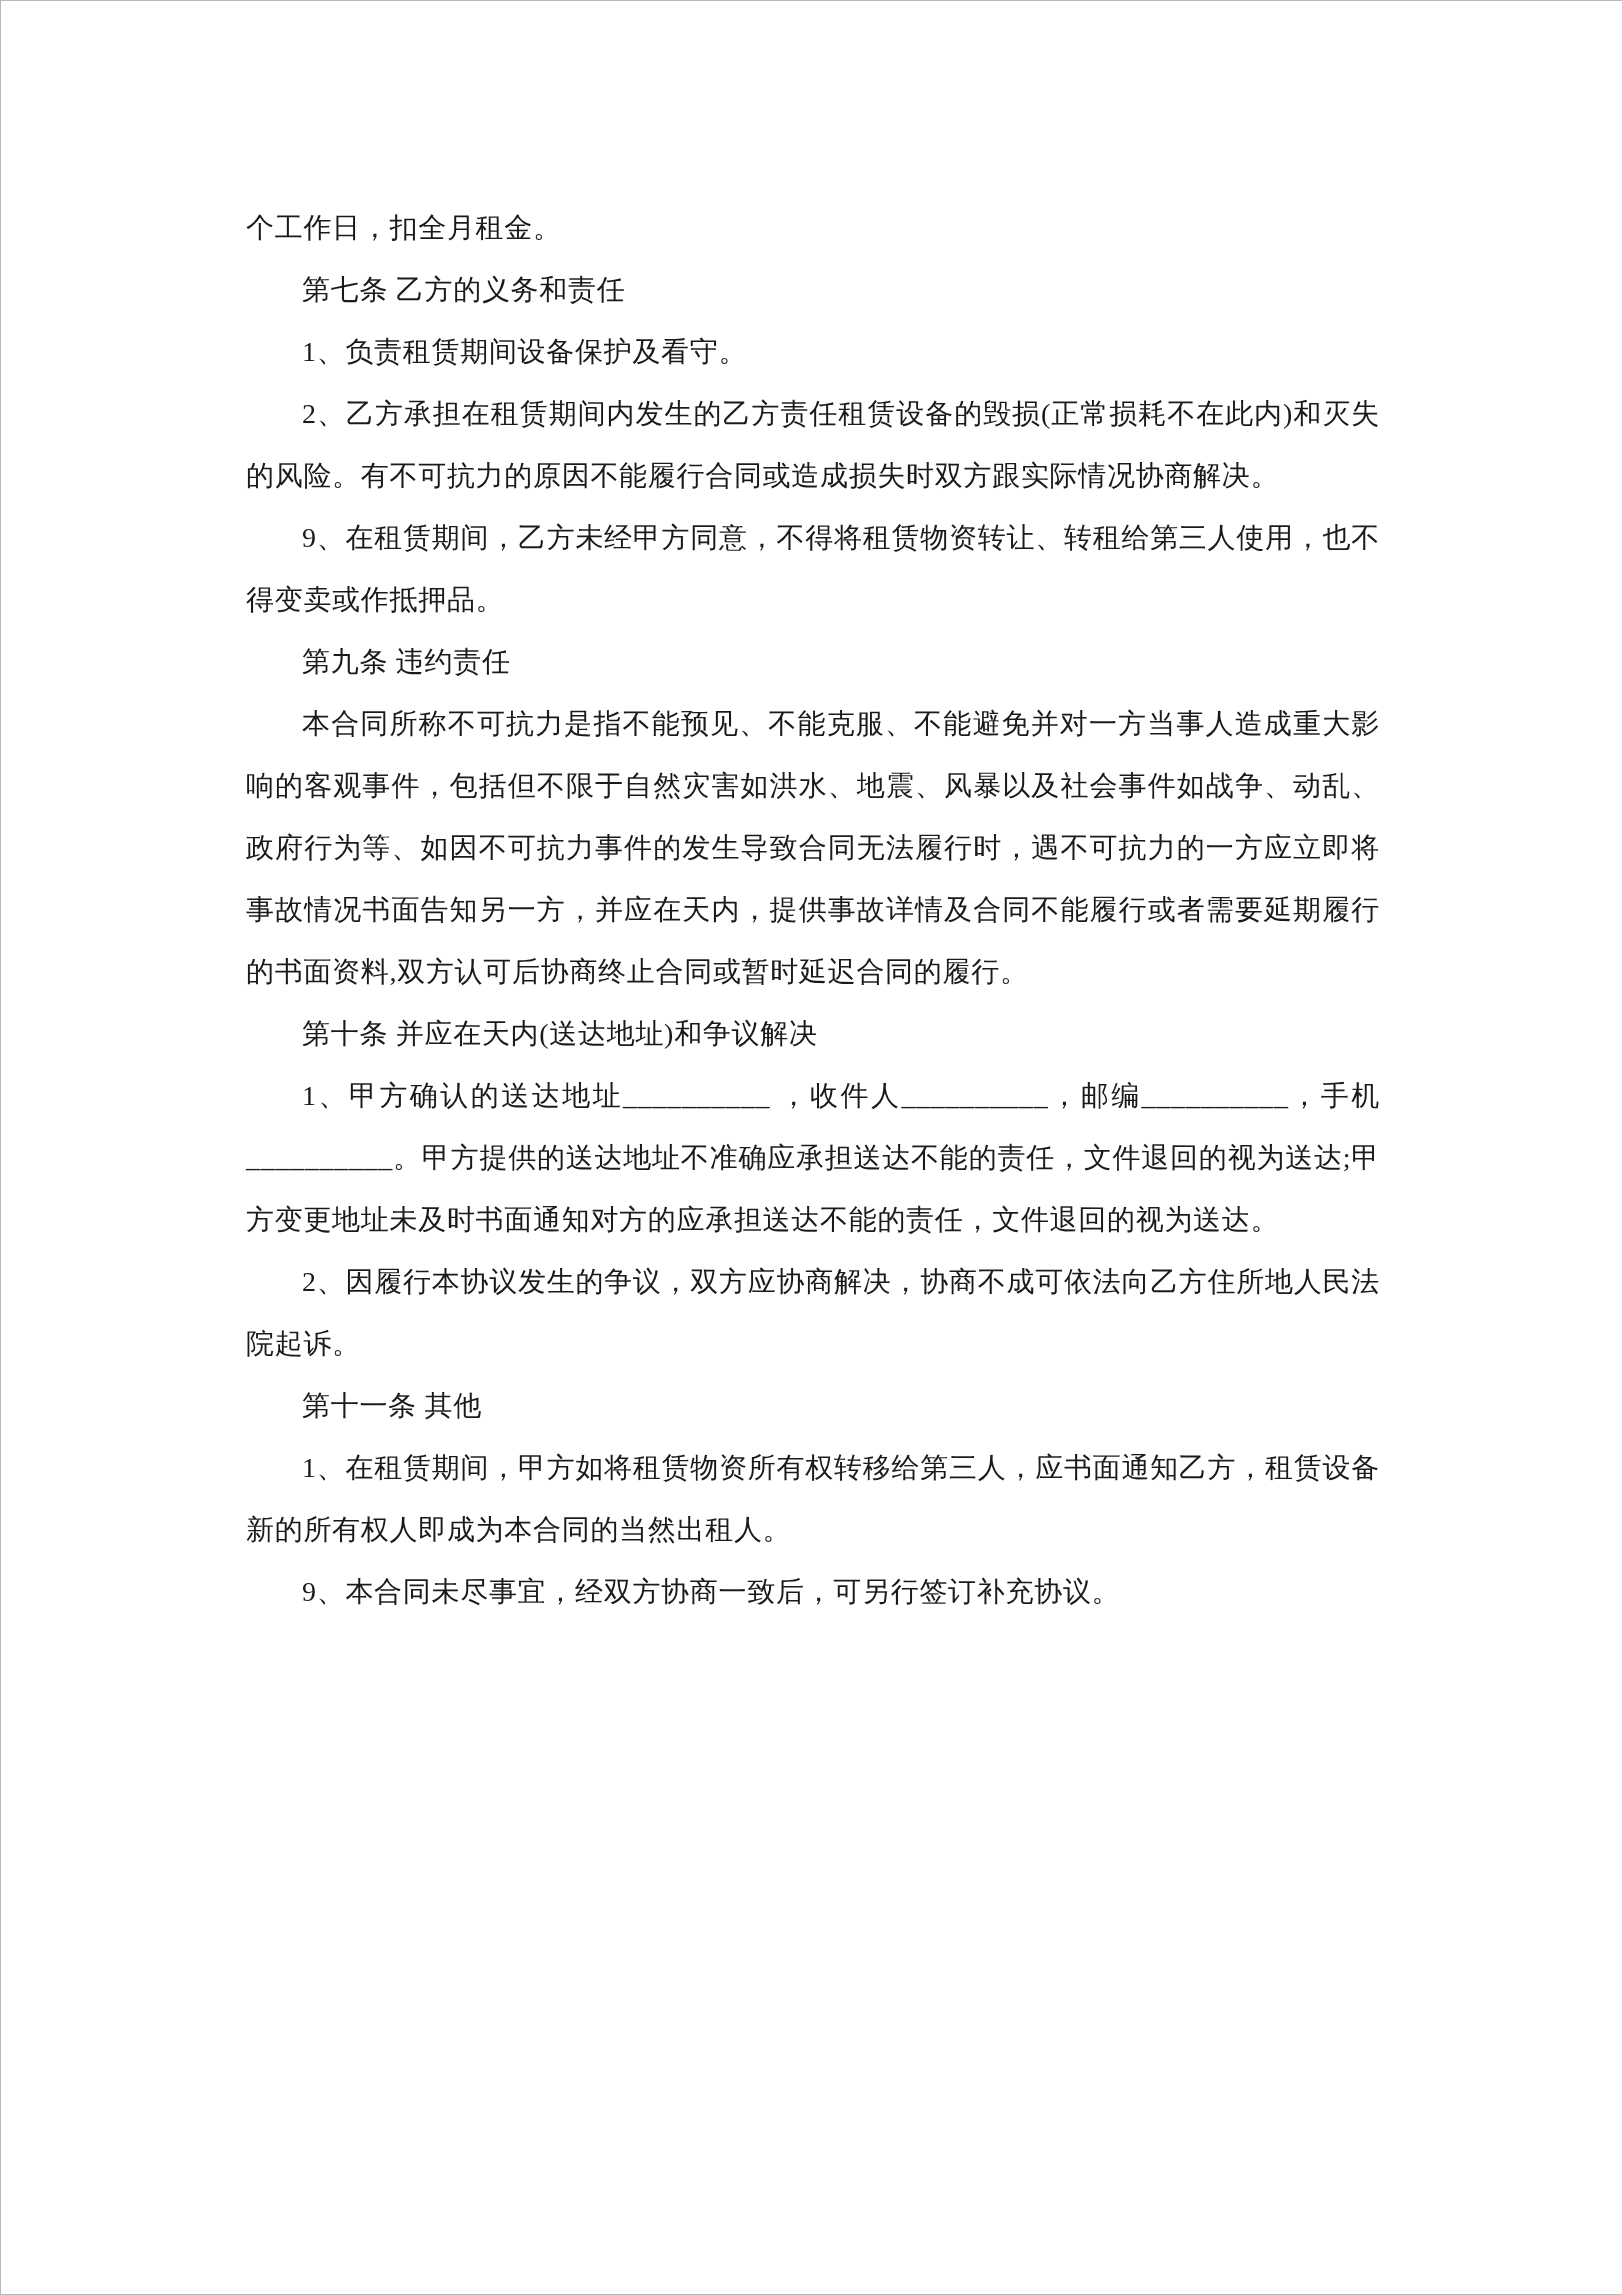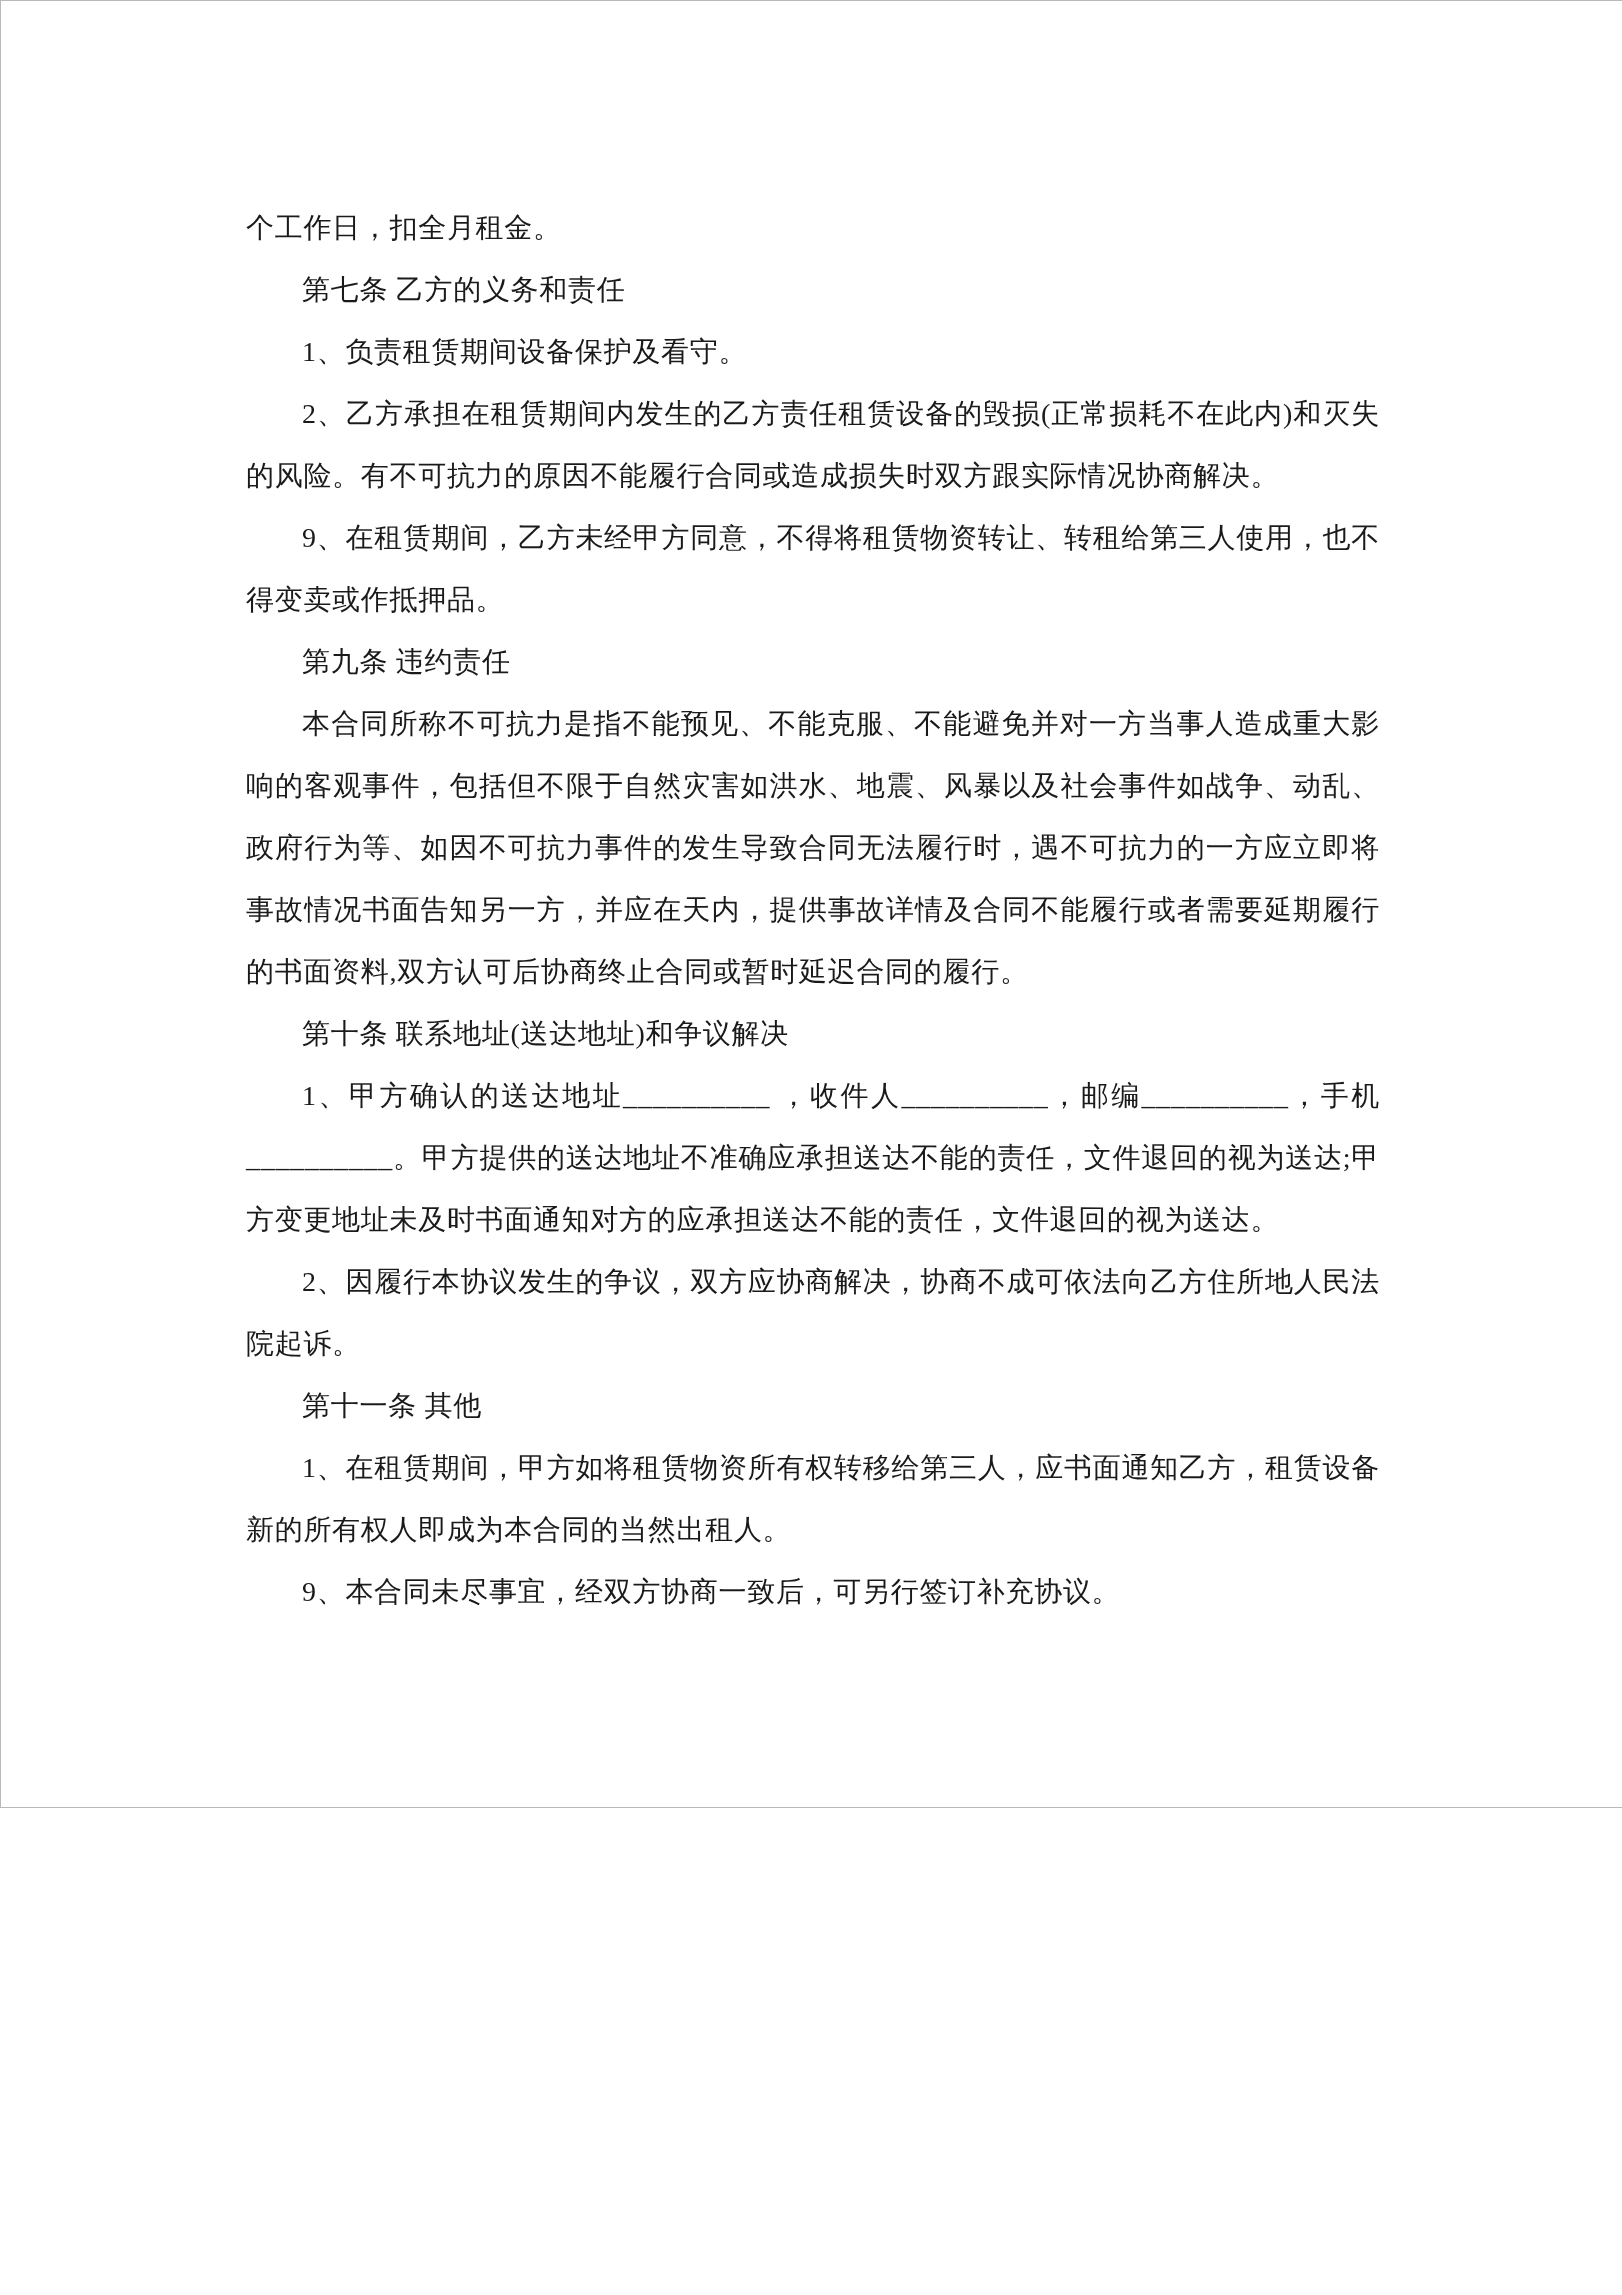--- a/index.html
+++ b/index.html
@@ -3,21 +3,21 @@
 <meta charset="utf-8">
 <style>
   html, body {
     margin: 0;
     padding: 0;
     background: #ffffff;
   }
   .page {
     position: relative;
     width: 1623px;
-    height: 1808px;
+    height: 2295px;
     background: #ffffff;
     border: 0.7px solid #b9b9b9;
     box-sizing: border-box;
     overflow: hidden;
   }
   .content {
     position: absolute;
     top: 196px;
     left: 245px;
     right: 242px;
@@ -41,21 +41,21 @@
 
 <div class="page">
   <div class="content">
     <p class="para flush">个工作日，扣全月租金。</p>
     <p class="para">第七条 乙方的义务和责任</p>
     <p class="para">1、负责租赁期间设备保护及看守。</p>
     <p class="para">2、乙方承担在租赁期间内发生的乙方责任租赁设备的毁损(正常损耗不在此内)和灭失的风险。有不可抗力的原因不能履行合同或造成损失时双方跟实际情况协商解决。</p>
     <p class="para">9、在租赁期间，乙方未经甲方同意，不得将租赁物资转让、转租给第三人使用，也不得变卖或作抵押品。</p>
     <p class="para">第九条 违约责任</p>
     <p class="para">本合同所称不可抗力是指不能预见、不能克服、不能避免并对一方当事人造成重大影响的客观事件，包括但不限于自然灾害如洪水、地震、风暴以及社会事件如战争、动乱、政府行为等、如因不可抗力事件的发生导致合同无法履行时，遇不可抗力的一方应立即将事故情况书面告知另一方，并应在天内，提供事故详情及合同不能履行或者需要延期履行的书面资料,双方认可后协商终止合同或暂时延迟合同的履行。</p>
-    <p class="para">第十条 联系地址(送达地址)和争议解决</p>
+    <p class="para">第十条 并应在天内(送达地址)和争议解决</p>
     <p class="para">1、甲方确认的送达地址__________ ，收件人__________，邮编__________，手机__________。甲方提供的送达地址不准确应承担送达不能的责任，文件退回的视为送达;甲方变更地址未及时书面通知对方的应承担送达不能的责任，文件退回的视为送达。</p>
     <p class="para">2、因履行本协议发生的争议，双方应协商解决，协商不成可依法向乙方住所地人民法院起诉。</p>
     <p class="para">第十一条 其他</p>
     <p class="para">1、在租赁期间，甲方如将租赁物资所有权转移给第三人，应书面通知乙方，租赁设备新的所有权人即成为本合同的当然出租人。</p>
     <p class="para">9、本合同未尽事宜，经双方协商一致后，可另行签订补充协议。</p>
   </div>
 </div>
 
 
 </body></html>

